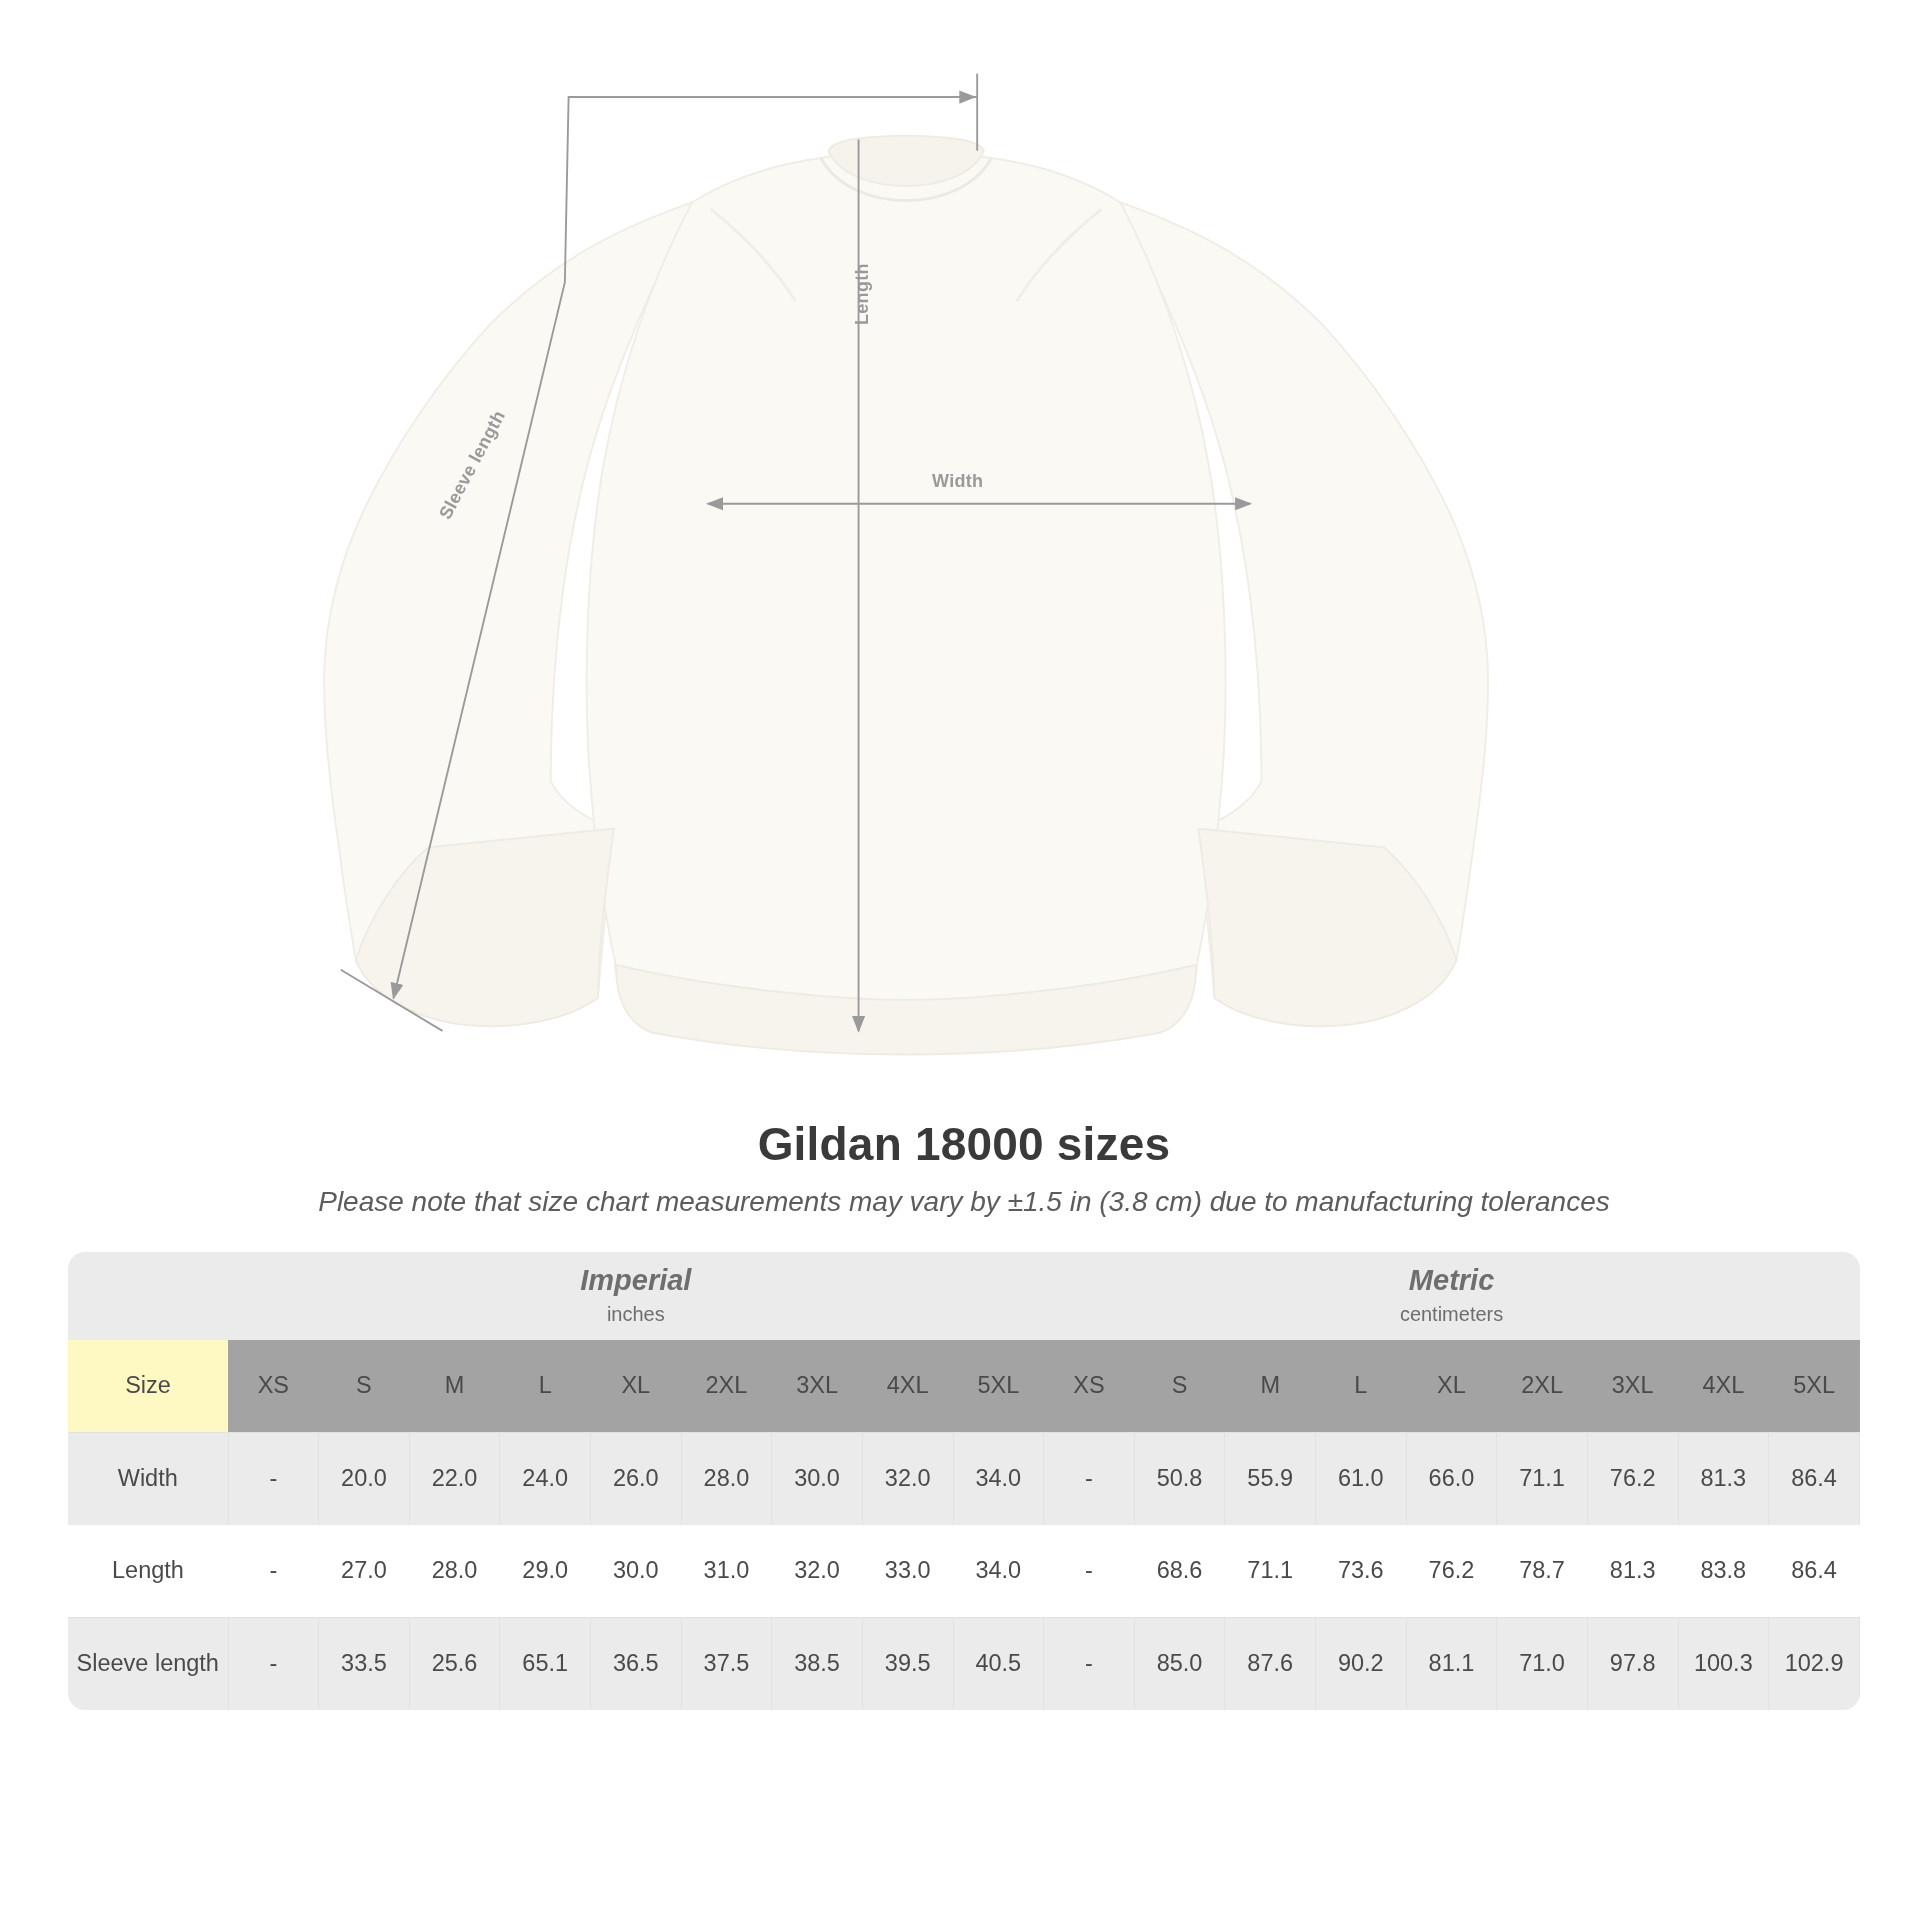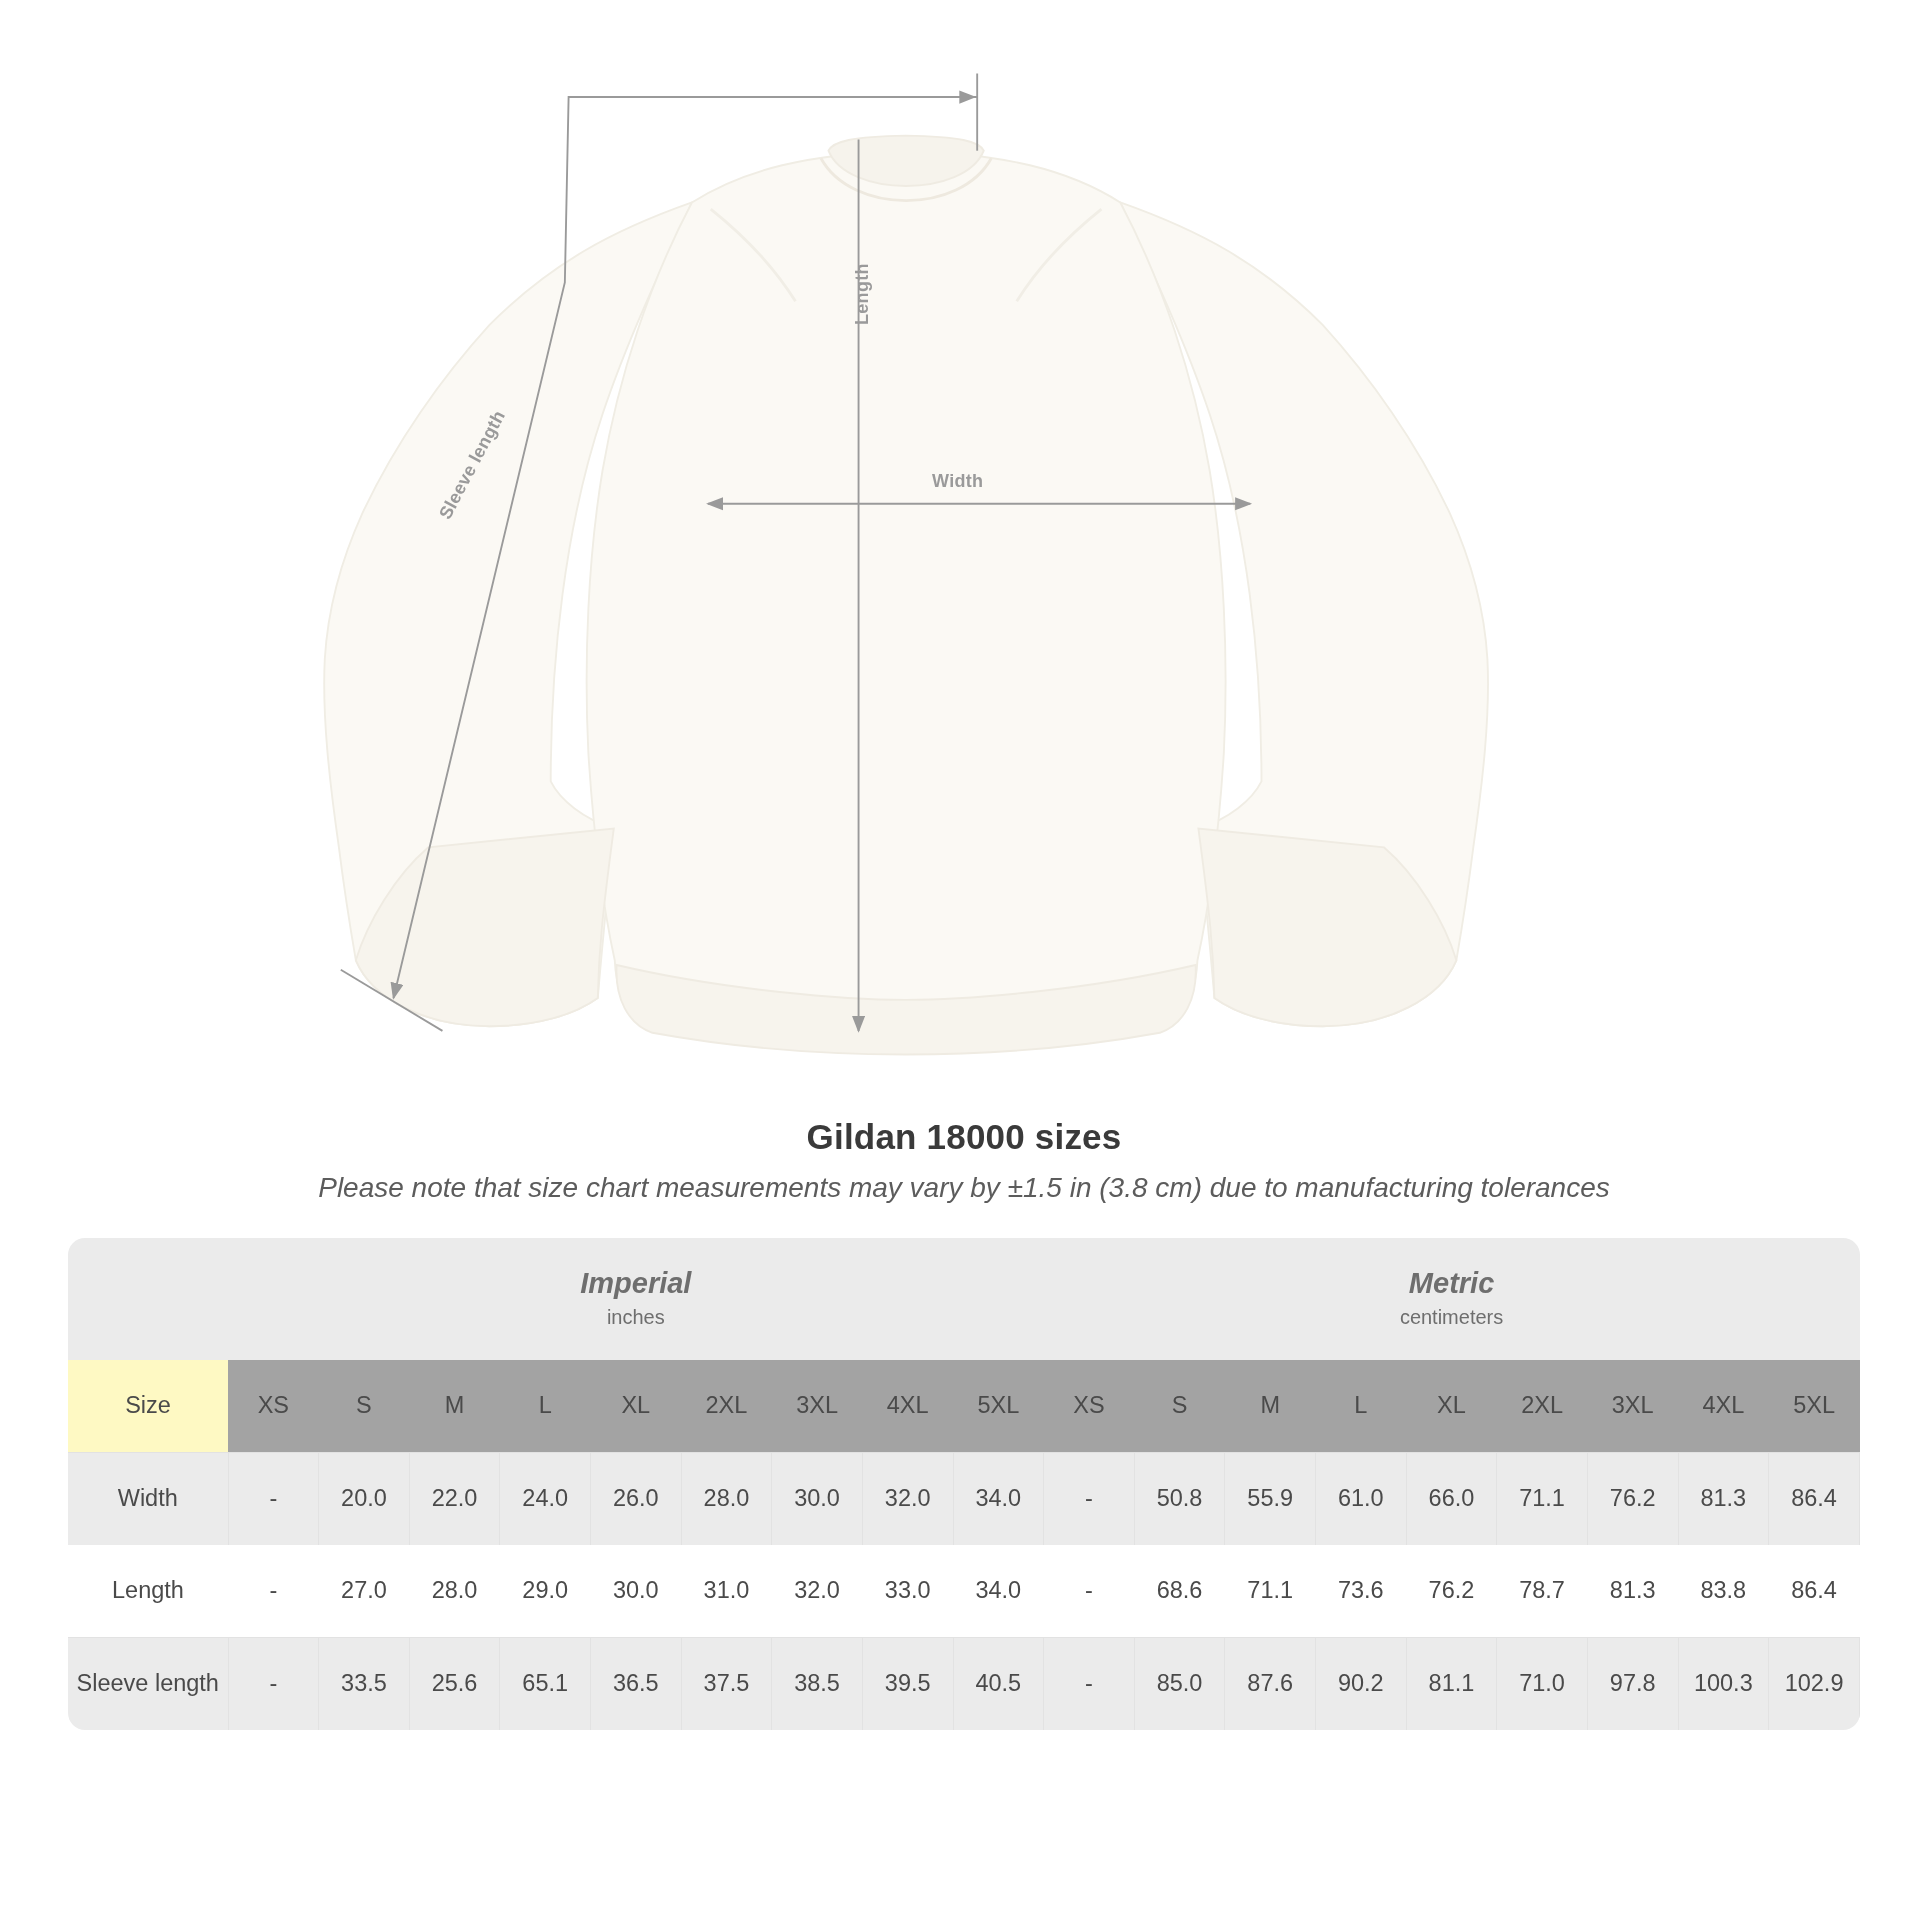--- a/index.html
+++ b/index.html
@@ -57,21 +57,21 @@
     transform: rotate(-62deg);
     transform-origin: left top;
   }
 
   
   .title-block {
     text-align: center;
     margin-top: 5.6px;
   }
   .chart-title {
-    font-size: 35px;
+    font-size: 46px;
     font-weight: bold;
     color: #3a3a3a;
     margin: 0 0 15px 0;
     letter-spacing: 0.2px;
   }
   .chart-note {
     font-size: 28px;
     font-style: italic;
     color: #5c5c5c;
     margin: 0;
@@ -94,21 +94,21 @@
     vertical-align: middle;
     font-size: 23.5px;
     color: #4a4a4a;
     font-weight: normal;
     border: none;
   }
 
   
   .unit-row td {
     background: #ebebeb;
-    height: 122px;
+    height: 88px;
     padding: 0;
   }
   .unit-name {
     font-size: 29px;
     font-style: italic;
     font-weight: bold;
     color: #6e6e6e;
     line-height: 1.25;
   }
   .unit-sub {

